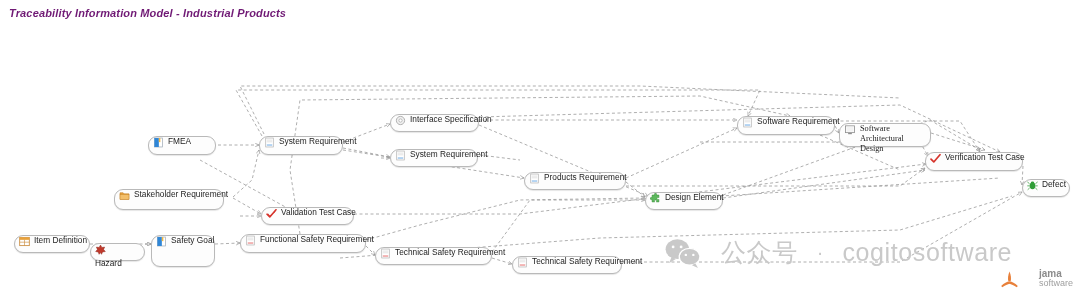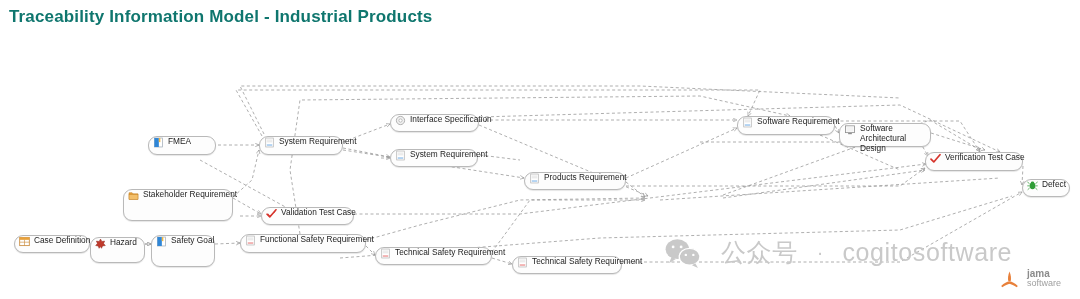--- a/index.html
+++ b/index.html
@@ -8,23 +8,24 @@
     background:#ffffff;
     font-family:"Liberation Sans", sans-serif;
     overflow:hidden;
     position:relative;
   }
   #canvas{position:relative;width:1080px;height:299px;}
 
   
   .diagram-title{
     position:absolute;left:9px;top:7px;
-    font-size:17px;font-weight:bold;
-    color:#0f766e;letter-spacing:.15px;
+    font-size:11px;font-weight:bold;
+    color:#701a75;letter-spacing:.15px;
     white-space:nowrap;
+    font-style:italic;
   }
 
   
   #edges{position:absolute;left:0;top:0;width:1080px;height:299px;}
 
   
   .node{
     position:absolute;
     box-sizing:border-box;
     background:#fdfdfd;
@@ -33,41 +34,41 @@
     display:flex;align-items:flex-start;
     padding:0 5px 0 4px;
     gap:4px;
     box-shadow:0 1px 1px rgba(0,0,0,.10);
     z-index:5;
   }
   .node .lbl{
     font-size:8.3px;color:#1c1c1c;
     white-space:nowrap;line-height:1.15;
   }
-  .node.two-line .lbl{white-space:normal;line-height:1.18;}
+  .node.two-line .lbl{white-space:normal;line-height:1.18;font-family:Liberation Serif, serif;}
 
   
   .ic{flex:0 0 auto;display:block;}
 
   
   .watermark{
     position:absolute;left:664px;top:236px;
     display:flex;align-items:center;gap:19px;
     z-index:9;pointer-events:none;
   }
   .wm-text{
     font-size:25px;color:#c9c9c9;font-weight:400;
     white-space:nowrap;letter-spacing:.6px;
   }
   .wm-dot{font-size:20px;color:#c9c9c9;}
 
   
   .jama{
     position:absolute;left:1000px;top:269px;
-    display:flex;align-items:center;gap:8px;z-index:9;
+    display:flex;align-items:center;gap:20px;z-index:9;
   }
   .jama-words{display:flex;flex-direction:column;line-height:1.0;}
   .jama-words .j1{font-size:10px;color:#8c8c8c;font-weight:600;}
   .jama-words .j2{font-size:9px;color:#9f9f9f;}
 </style>
 </head>
 <body>
 
 <div id="canvas">
 
@@ -140,24 +141,24 @@
     </g>
   </svg>
 
   <div class="node" style="left:14px;top:235px;width:76px;height:18px;">
     <svg class="ic" width="11" height="11" viewBox="0 0 16 16">
       <rect x="1" y="2" width="14" height="12" fill="#fff" stroke="#c98a3a" stroke-width="1.2"></rect>
       <rect x="1" y="2" width="14" height="3.6" fill="#e8a13a"></rect>
       <line x1="1" y1="9" x2="15" y2="9" stroke="#c98a3a" stroke-width="0.9"></line>
       <line x1="8" y1="5.6" x2="8" y2="14" stroke="#c98a3a" stroke-width="0.9"></line>
     </svg>
-    <span class="lbl">Case Definition</span>
-  </div>
-
-  <div class="node" style="left:90px;top:237px;width:55px;height:26px;">
+    <span class="lbl">Item Definition</span>
+  </div>
+
+  <div class="node" style="left:90px;top:243px;width:55px;height:18px;flex-direction:column;">
     <svg class="ic" width="11" height="11" viewBox="0 0 16 16">
       <path d="M8 1.5 L10 5 L14 4.5 L12.5 8 L15 11 L11 11.5 L9.5 15 L8 12.5 L6 15 L4.5 11.5 L1 11 L3.5 8 L2 4.5 L6 5 Z" fill="#c0392b" stroke="#8e2a20" stroke-width="0.7"></path>
     </svg>
     <span class="lbl">Hazard</span>
   </div>
 
   <div class="node" style="left:151px;top:235px;width:64px;height:32px;">
     <svg class="ic" width="11" height="11" viewBox="0 0 16 16">
       <rect x="2" y="1.5" width="12" height="13" fill="#ffffff" stroke="#9aa6b2" stroke-width="1"></rect>
       <path d="M2 1.5 h6.5 v13 H2 Z" fill="#2f86d6"></path>
@@ -178,21 +179,21 @@
 
   <div class="node" style="left:148px;top:136px;width:68px;height:19px;">
     <svg class="ic" width="11" height="11" viewBox="0 0 16 16">
       <rect x="2" y="1.5" width="12" height="13" fill="#ffffff" stroke="#9aa6b2" stroke-width="1"></rect>
       <path d="M2 1.5 h6.5 v13 H2 Z" fill="#2f86d6"></path>
       <path d="M8.5 1.5 h2.2 v6 h-2.2 Z" fill="#f4b942"></path>
     </svg>
     <span class="lbl">FMEA</span>
   </div>
 
-  <div class="node" style="left:123px;top:189px;width:110px;height:32px;">
+  <div class="node" style="left:114px;top:189px;width:110px;height:21px;">
     <svg class="ic" width="11" height="11" viewBox="0 0 16 16">
       <path d="M1.5 4 h4.5 l1.2 1.6 H14.5 v8 H1.5 Z" fill="#e8a13a" stroke="#c07f22" stroke-width="0.8"></path>
       <rect x="1.5" y="6.6" width="13" height="6.9" fill="#f3bf6a" stroke="#c07f22" stroke-width="0.6"></rect>
     </svg>
     <span class="lbl">Stakeholder Requirement</span>
   </div>
 
   <div class="node" style="left:259px;top:136px;width:84px;height:19px;">
     <svg class="ic" width="11" height="11" viewBox="0 0 16 16">
       <rect x="2.5" y="1.5" width="11" height="13" fill="#ffffff" stroke="#b0b0b0" stroke-width="1"></rect>
@@ -252,20 +253,26 @@
   <div class="node" style="left:524px;top:172px;width:102px;height:18px;">
     <svg class="ic" width="11" height="11" viewBox="0 0 16 16">
       <rect x="2.5" y="1.5" width="11" height="13" fill="#ffffff" stroke="#b0b0b0" stroke-width="1"></rect>
       <rect x="4" y="10.5" width="8" height="2.4" fill="#a8cdf0"></rect>
       <line x1="4" y1="4.5" x2="12" y2="4.5" stroke="#cfcfcf" stroke-width="0.9"></line>
       <line x1="4" y1="7" x2="12" y2="7" stroke="#cfcfcf" stroke-width="0.9"></line>
     </svg>
     <span class="lbl">Products Requirement</span>
   </div>
 
+  <div class="node" style="left:645px;top:192px;width:78px;height:18px;">
+    <svg class="ic" width="11" height="11" viewBox="0 0 16 16">
+      <path d="M3 3 h4 a1.6 1.6 0 1 1 2 0 h4 v4 a1.6 1.6 0 1 0 0 2 v4 H9 a1.6 1.6 0 1 0 -2 0 H3 v-4 a1.6 1.6 0 1 1 0 -2 Z" fill="#5cb85c" stroke="#3d8b3d" stroke-width="0.7"></path>
+    </svg>
+    <span class="lbl">Design Element</span>
+  </div>
 
   <div class="node" style="left:737px;top:116px;width:98px;height:19px;">
     <svg class="ic" width="11" height="11" viewBox="0 0 16 16">
       <rect x="2.5" y="1.5" width="11" height="13" fill="#ffffff" stroke="#b0b0b0" stroke-width="1"></rect>
       <rect x="4" y="10.5" width="8" height="2.4" fill="#a8cdf0"></rect>
       <line x1="4" y1="4.5" x2="12" y2="4.5" stroke="#cfcfcf" stroke-width="0.9"></line>
       <line x1="4" y1="7" x2="12" y2="7" stroke="#cfcfcf" stroke-width="0.9"></line>
     </svg>
     <span class="lbl">Software Requirement</span>
   </div>

